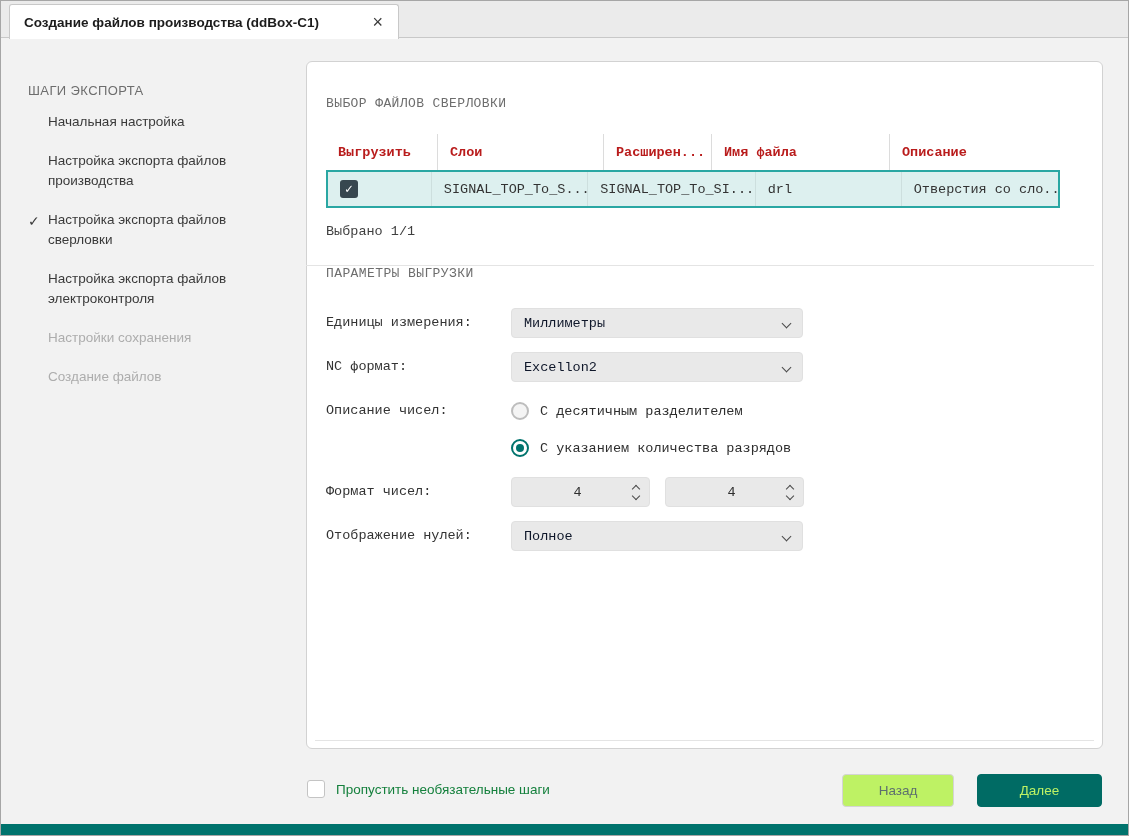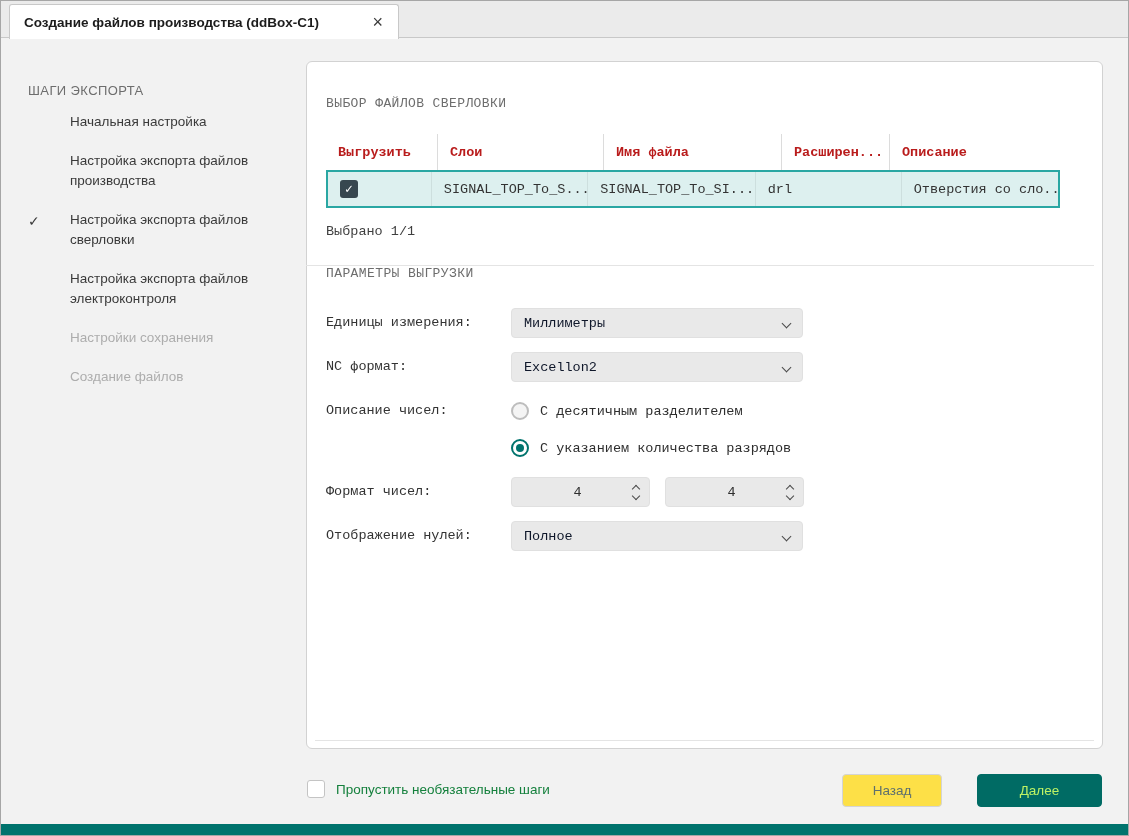--- a/index.html
+++ b/index.html
@@ -16,21 +16,21 @@
          background:#fff; border:1px solid #c8c8c8; border-bottom:none;
          border-radius:3px 3px 0 0; display:flex; align-items:center;
          padding:0 12px 0 14px; z-index:3; cursor:default; }
   .tab-title { flex:1; font-size:13.5px; font-weight:bold; color:#1c1c1c; white-space:nowrap; }
   .tab-close { font-size:18px; color:#3c3c3c; cursor:pointer; line-height:1; padding:0 3px; }
 
   
   .sidebar { position:absolute; top:38px; left:0; width:303px; }
   .sidebar-heading { margin:44px 0 14px 27px; font-size:13px; color:#6d6d6d; letter-spacing:0.4px; }
   .steps { display:flex; flex-direction:column; gap:19px; }
-  .step { position:relative; padding:0 14px 0 69px; font-size:13.5px;
+  .step { position:relative; padding:0 14px 0 47px; font-size:13.5px;
           line-height:20px; color:#3a3a3a; cursor:pointer; }
   .step.disabled { color:#adadad; cursor:default; }
   .step-check { position:absolute; left:27px; top:1px; font-size:14px; color:#3a3a3a; }
 
   
   .card { position:absolute; left:305px; top:60px; width:797px; height:688px;
           background:#fff; border:1px solid #d2d2d2; border-radius:6px;
           padding:34px 28px 0 19px;font-family:Liberation Mono, monospace; }
   .section-heading { font-size:13px; color:#6d6d6d; letter-spacing:0.4px; height:16px; }
 
@@ -91,21 +91,21 @@
   .schev.down { transform:rotate(45deg); margin-top:-4px; }
 
   .card-bottom-line { position:absolute; left:8px; right:8px; bottom:7px;
                       border-top:1px solid #e4e4e4; }
 
   
   .skip { position:absolute; left:306px; top:779px; display:flex; align-items:center;
           gap:11px; font-size:13.5px; color:#15803d; cursor:pointer; }
   .btn { position:absolute; top:773px; height:33px; border-radius:4px;
          font-size:13.5px; font-family:inherit; cursor:pointer; }
-  .btn.back { left:841px; width:100px; background:#fde047; border:1px solid #d4d4d4; color:#5d6f6e; }
+  .btn.back { left:841px; width:112px; background:#bef264; border:1px solid #d4d4d4; color:#5d6f6e; }
   .btn.next { left:976px; width:125px; background:#006b64; border:1px solid #006b64;
               color:#bef264; }
   .bottom-strip { position:absolute; left:0; right:0; bottom:0; height:11px; background:#00736d; }
 </style>
 </head>
 <body>
 
 <div class="window">
 
   <div class="tabbar">
@@ -141,22 +141,22 @@
   </aside>
 
   <section class="card">
 
     <div class="section-heading">ВЫБОР ФАЙЛОВ СВЕРЛОВКИ</div>
 
     <div class="table">
       <div class="thead">
         <div class="th c1">Выгрузить</div>
         <div class="th c2">Слои</div>
+        <div class="th c4">Расширен...</div>
         <div class="th c3">Имя файла</div>
-        <div class="th c4">Расширен...</div>
         <div class="th c5">Описание</div>
       </div>
       <div class="trow">
         <div class="td c1">
           <span class="cbx checked">
             <span>✓</span>
           </span>
         </div>
         <div class="td c2">SIGNAL_TOP_To_S...</div>
         <div class="td c3">SIGNAL_TOP_To_SI...</div>

